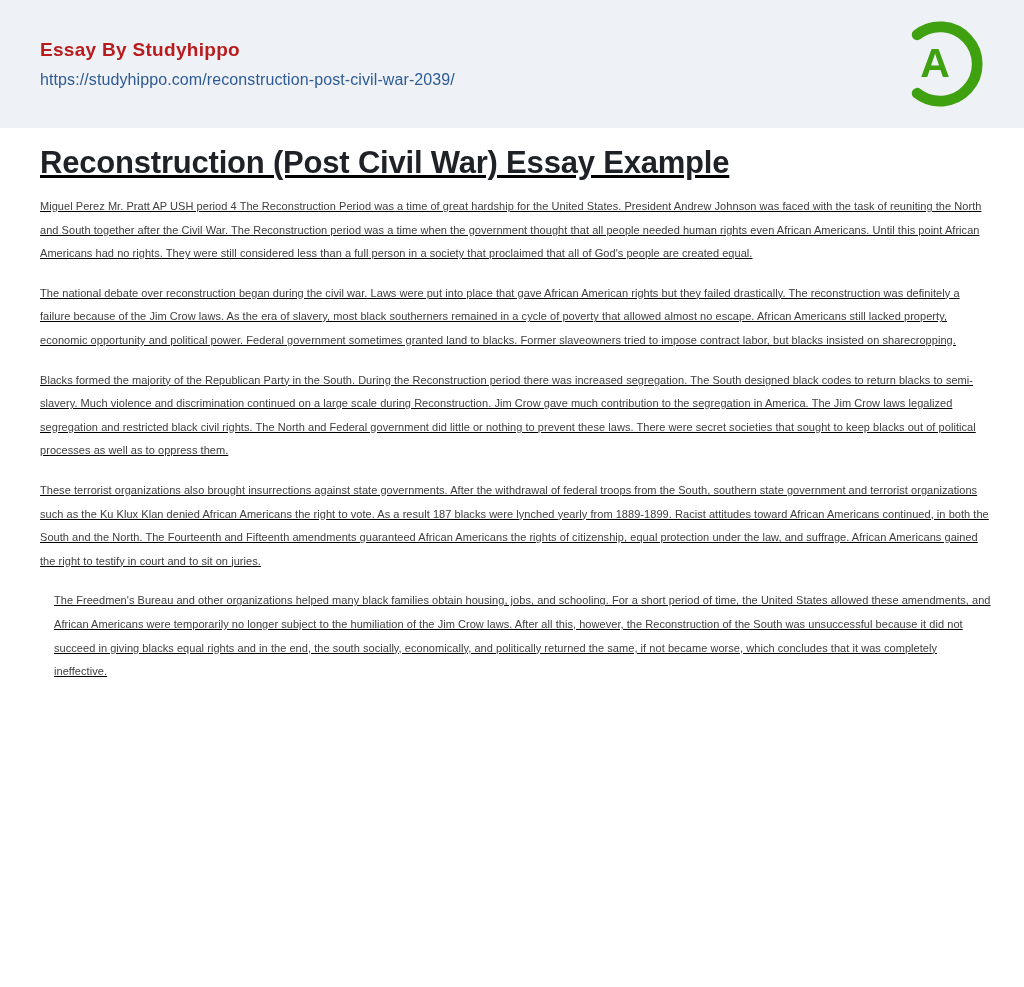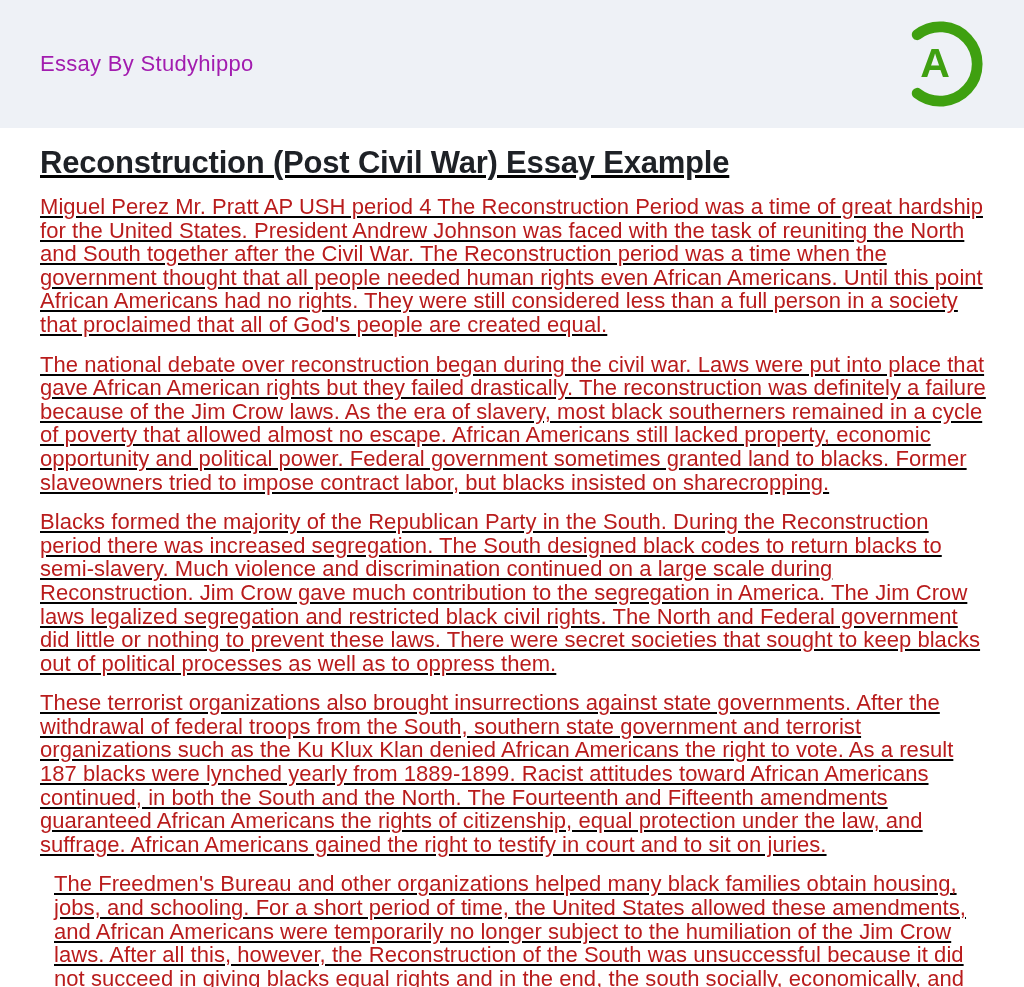--- a/index.html
+++ b/index.html
@@ -17,23 +17,23 @@
     box-sizing: border-box;
     height: 128px;
     background: #eef1f6;
     display: flex;
     align-items: center;
     justify-content: space-between;
     padding: 0 40px;
   }
   .header-text { display: flex; flex-direction: column; }
   .site-title {
-    font-size: 22px;
-    font-weight: 400;
-    color: #a21caf;
+    font-size: 19px;
+    font-weight: 700;
+    color: #b91c1c;
     letter-spacing: 0.3px;
     line-height: 1.2;
   }
   .page-url {
     margin-top: 9px;
     font-size: 16px;
     color: #2e5b95;
     text-decoration: none;
     letter-spacing: 0.1px;
   }
@@ -51,33 +51,34 @@
   h1.article-title {
     margin: 0 0 13px 0;
     font-size: 31px;
     line-height: 38px;
     font-weight: 800;
     color: #1e2126;
     letter-spacing: -0.2px;
   }
   p.essay-paragraph {
     margin: 0 0 16px 0;
-    font-size: 22px;
+    font-size: 11px;
     line-height: 23.6px;
-    color: #b91c1c;
+    color: #404040;
     letter-spacing: 0.05px;
   }
   p.essay-paragraph:last-child { margin-bottom: 0; margin-left: 14px; }
 </style>
 </head>
 <body>
 
 <header class="page-header">
   <div class="header-text">
     <div class="site-title">Essay By Studyhippo</div>
+    <a class="page-url">https://studyhippo.com/reconstruction-post-civil-war-2039/</a>
   </div>
   <div class="logo">
     <svg viewBox="0 0 90 90" xmlns="http://www.w3.org/2000/svg">
       <path d="M 21.6 15.1 A 38 38 0 1 1 21.6 74.9" fill="none" stroke="#3fa010" stroke-width="11" stroke-linecap="round"></path>
       <text x="40" y="58" text-anchor="middle" font-size="42" fill="#3fa010" class="logo-letter">A</text>
     </svg>
   </div>
 </header>
 
 <main class="article">

